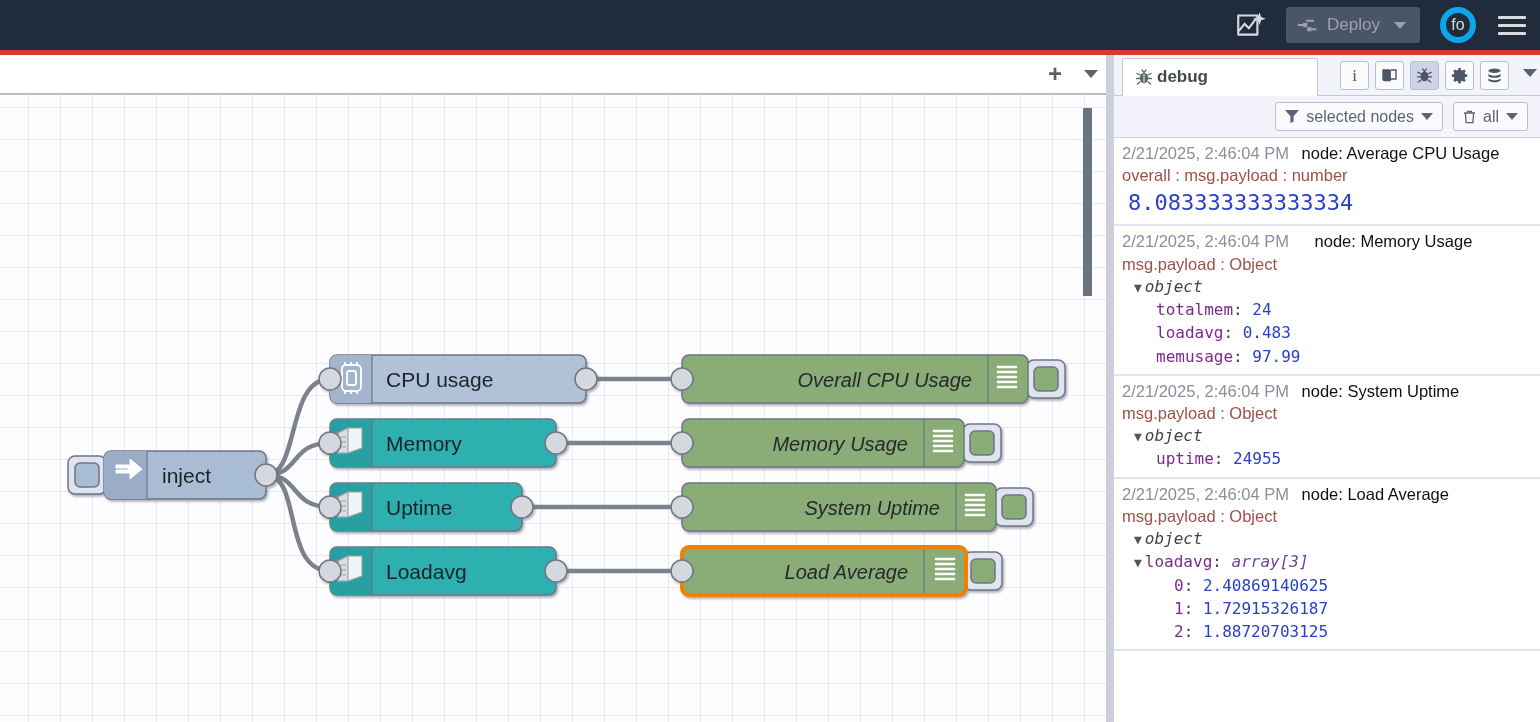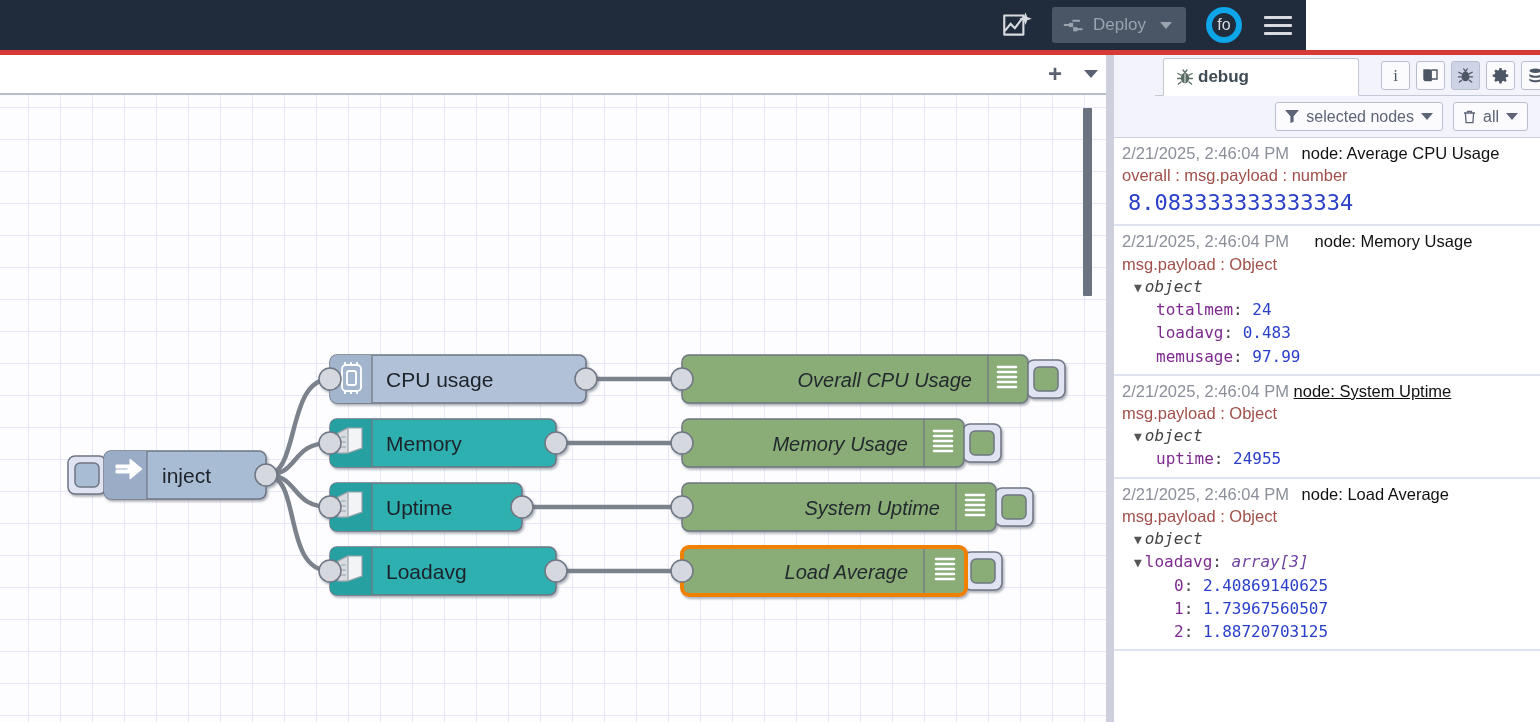--- a/index.html
+++ b/index.html
@@ -5,21 +5,21 @@
   * { box-sizing: border-box; margin: 0; padding: 0; }
   html, body {
     width: 1540px; height: 722px;
     font-family: "Liberation Sans", sans-serif;
     overflow: hidden; background: #fff;
   }
   #app { position: relative; width: 1540px; height: 722px; }
 
   
   .header {
-    position: absolute; left: 0; top: 0; width: 1306px; height: 50px;
+    position: absolute; left: 0; top: 0; width: 1540px; height: 50px;
     background: #202c3c; display: flex; align-items: center;
     justify-content: flex-end; padding-right: 14px; text-align: right;
   }
   .header-red {
     position: absolute; left: 0; top: 50px; width: 1540px; height: 5px;
     background: #d63a36;
   }
   .hdr-btn {
     display: flex; align-items: center; justify-content: center;
     margin-left: 16px; color: #d7dbe0;
@@ -93,21 +93,21 @@
     text-anchor: end; font-family: "Liberation Sans", sans-serif;
   }
 
   
   .sidebar {
     position: absolute; left: 1114px; top: 55px;
     width: 426px; height: 667px; background: #f3f4fb;
   }
   .sb-tabs {
     height: 41px; display: flex; align-items: flex-end;
-    padding-left: 8px; border-bottom: 1px solid #c3c7d6; margin-left: 41px;
+    padding-left: 8px; border-bottom: 1px solid #c3c7d6;
   }
   .sb-tab-active {
     height: 38px; min-width: 196px; background: #fff;
     border: 1px solid #c3c7d6; border-bottom: 1px solid #fff;
     border-radius: 3px 3px 0 0; display: flex; align-items: center;
     padding-left: 12px; gap: 4px; margin-bottom: -1px;
     position: relative; z-index: 2;
   }
   .sb-tab-label { font-size: 17px; font-weight: bold; color: #3f4a52; }
   .sb-tools { display: flex; align-items: center; gap: 6px; margin-left: 22px; margin-bottom: 5px; }
@@ -442,21 +442,21 @@
           </div>
           <div class="row indent2">
             <span class="k-prop">memusage</span><span style="color:#444;">: </span><span class="val-num">97.99</span>
           </div>
         </div>
       </div>
 
       <div class="msg">
         <div class="msg-head">
           <span class="msg-time">2/21/2025, 2:46:04 PM</span>
-          <span class="msg-node" style="text-decoration:underline;">node: System Uptime</span>
+          <span class="msg-node" style="margin-left:8px;">node: System Uptime</span>
         </div>
         <div class="msg-topic">msg.payload : Object</div>
         <div class="msg-body">
           <div class="row indent1">
             <span class="tri">▼</span><span class="k-obj">object</span>
           </div>
           <div class="row indent2">
             <span class="k-prop">uptime</span><span style="color:#444;">: </span><span class="val-num">24955</span>
           </div>
         </div>
@@ -472,21 +472,21 @@
           <div class="row indent1">
             <span class="tri">▼</span><span class="k-obj">object</span>
           </div>
           <div class="row indent1">
             <span class="tri">▼</span><span class="k-prop">loadavg</span><span style="color:#444;">: </span><span class="type-italic">array[3]</span>
           </div>
           <div class="row indent3">
             <span class="k-idx">0</span><span style="color:#444;">: </span><span class="val-num">2.40869140625</span>
           </div>
           <div class="row indent3">
-            <span class="k-idx">1</span><span style="color:#444;">: </span><span class="val-num">1.73967560507</span>
+            <span class="k-idx">1</span><span style="color:#444;">: </span><span class="val-num">1.72915326187</span>
           </div>
           <div class="row indent3">
             <span class="k-idx">2</span><span style="color:#444;">: </span><span class="val-num">1.88720703125</span>
           </div>
         </div>
       </div>
 
     </div>
   </div>
 </div>

